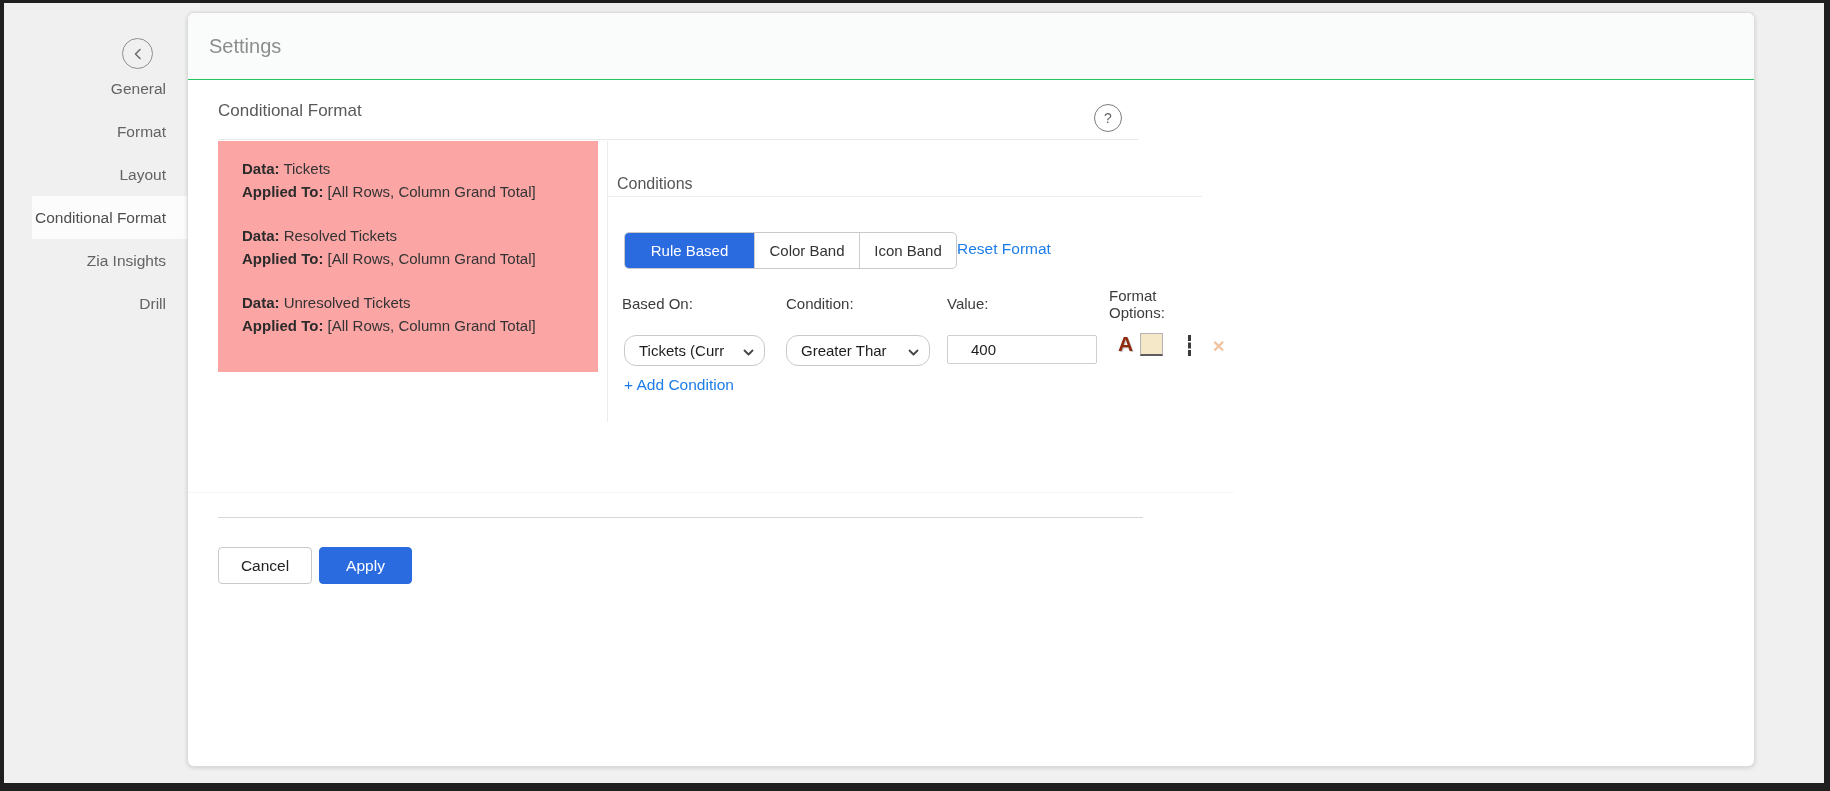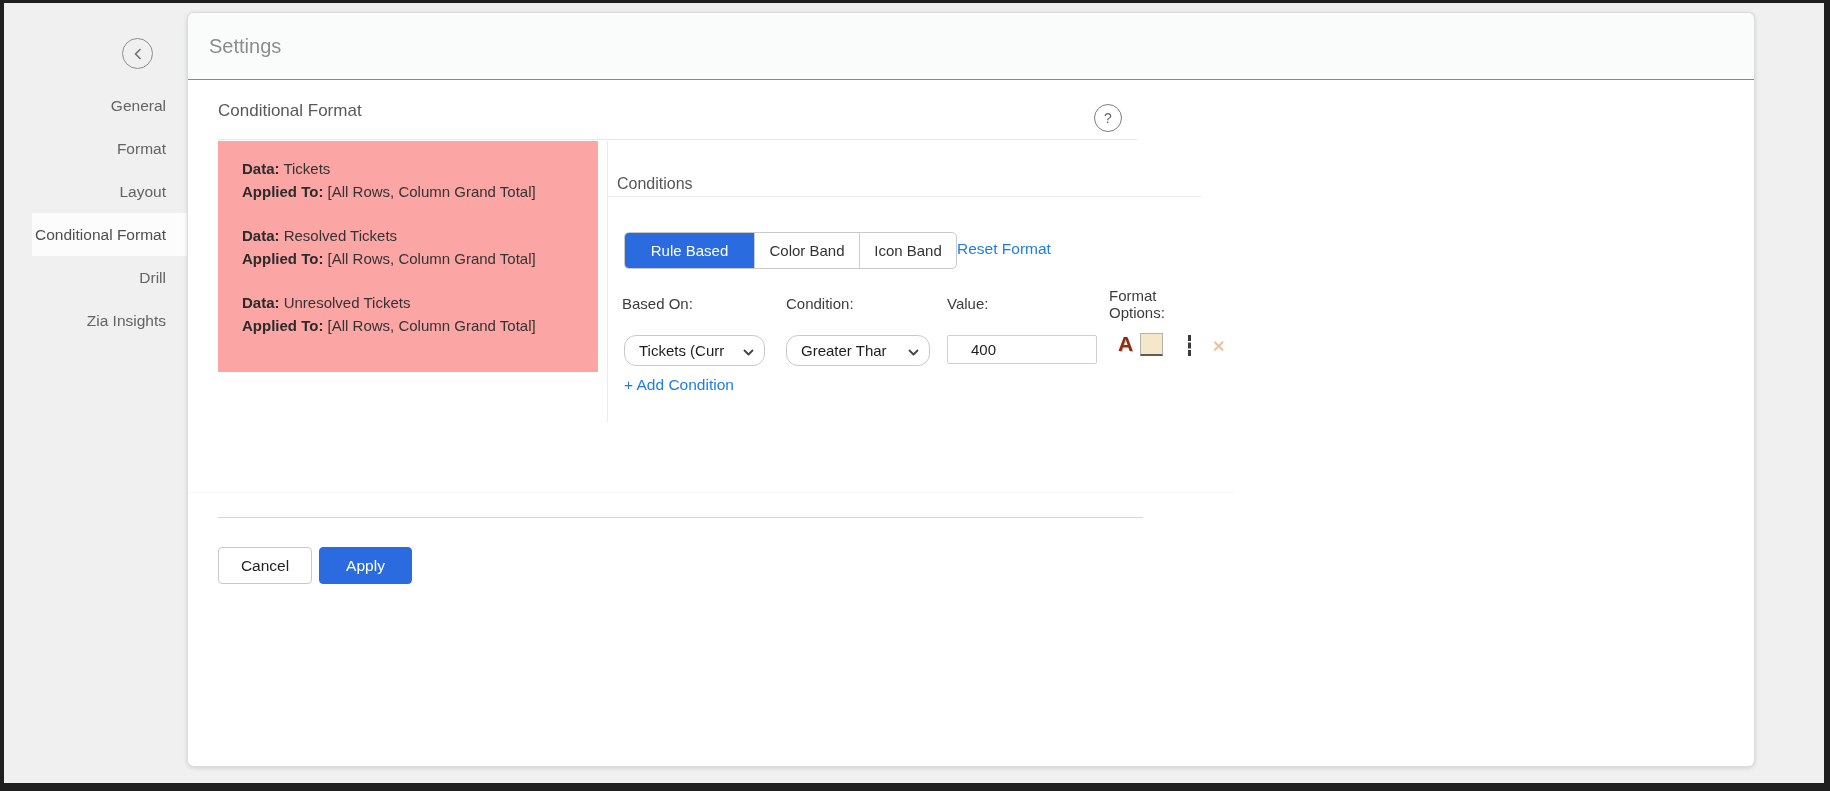--- a/index.html
+++ b/index.html
@@ -12,21 +12,21 @@
 
   
   .back-btn {
     position:absolute; left:118px; top:35px; width:31px; height:31px;
     border:1px solid #8f8f8f; border-radius:50%; background:transparent;
     display:flex; align-items:center; justify-content:center; cursor:pointer;
   }
   .back-btn svg { display:block; }
 
   
-  .sidebar { position:absolute; left:0; top:81px; width:185px;padding-left:28px; }
+  .sidebar { position:absolute; left:0; top:64px; width:185px;padding-left:28px; }
   .side-item {
     height:43px; display:flex; align-items:center; justify-content:flex-end;
     padding-right:23px; font-size:15.5px; color:#636363; cursor:pointer;
   }
   .side-item.active { background:#fcfcfc; color:#4e4e4e; }
 
   
   .panel {
     position:absolute; left:183px; top:9px; width:1568px; height:755px;
     background:#ffffff; border:1px solid #dcdcdc; border-radius:7px;
@@ -141,22 +141,22 @@
           <polyline points="7,1.5 2.5,6 7,10.5" fill="none" stroke="#6f6f6f" stroke-width="1.6" stroke-linecap="round" stroke-linejoin="round"></polyline>
         </svg>
     </span>
   </button>
 
   <nav class="sidebar">
     <div class="side-item">General</div>
     <div class="side-item">Format</div>
     <div class="side-item">Layout</div>
     <div class="side-item active">Conditional Format</div>
+    <div class="side-item">Zia Insights</div>
     <div class="side-item">Drill</div>
-    <div class="side-item">Zia Insights</div>
   </nav>
 
   <section class="panel">
 
     <div class="panel-header">
       <span class="title">Settings</span>
     </div>
 
     <h2 class="cf-title" style="font-weight:normal;">Conditional Format</h2>
 

